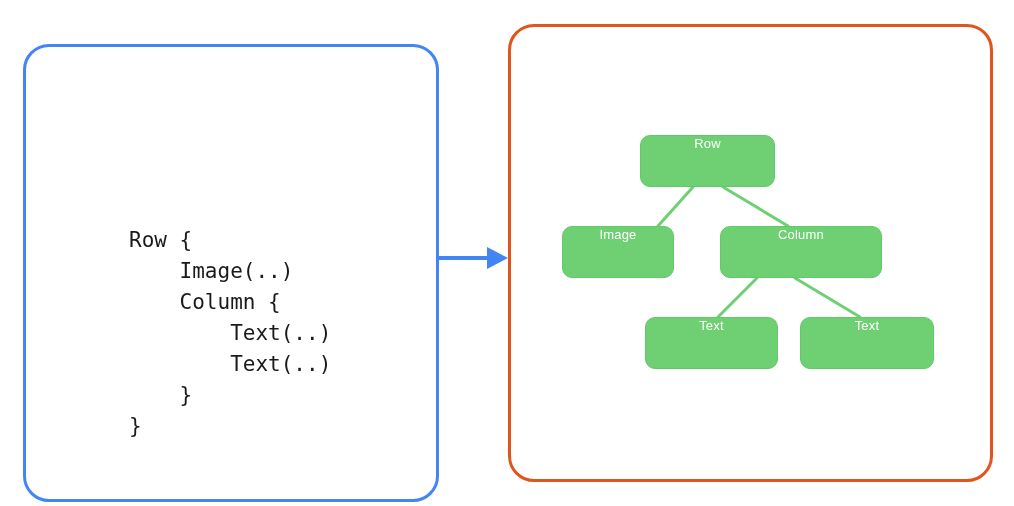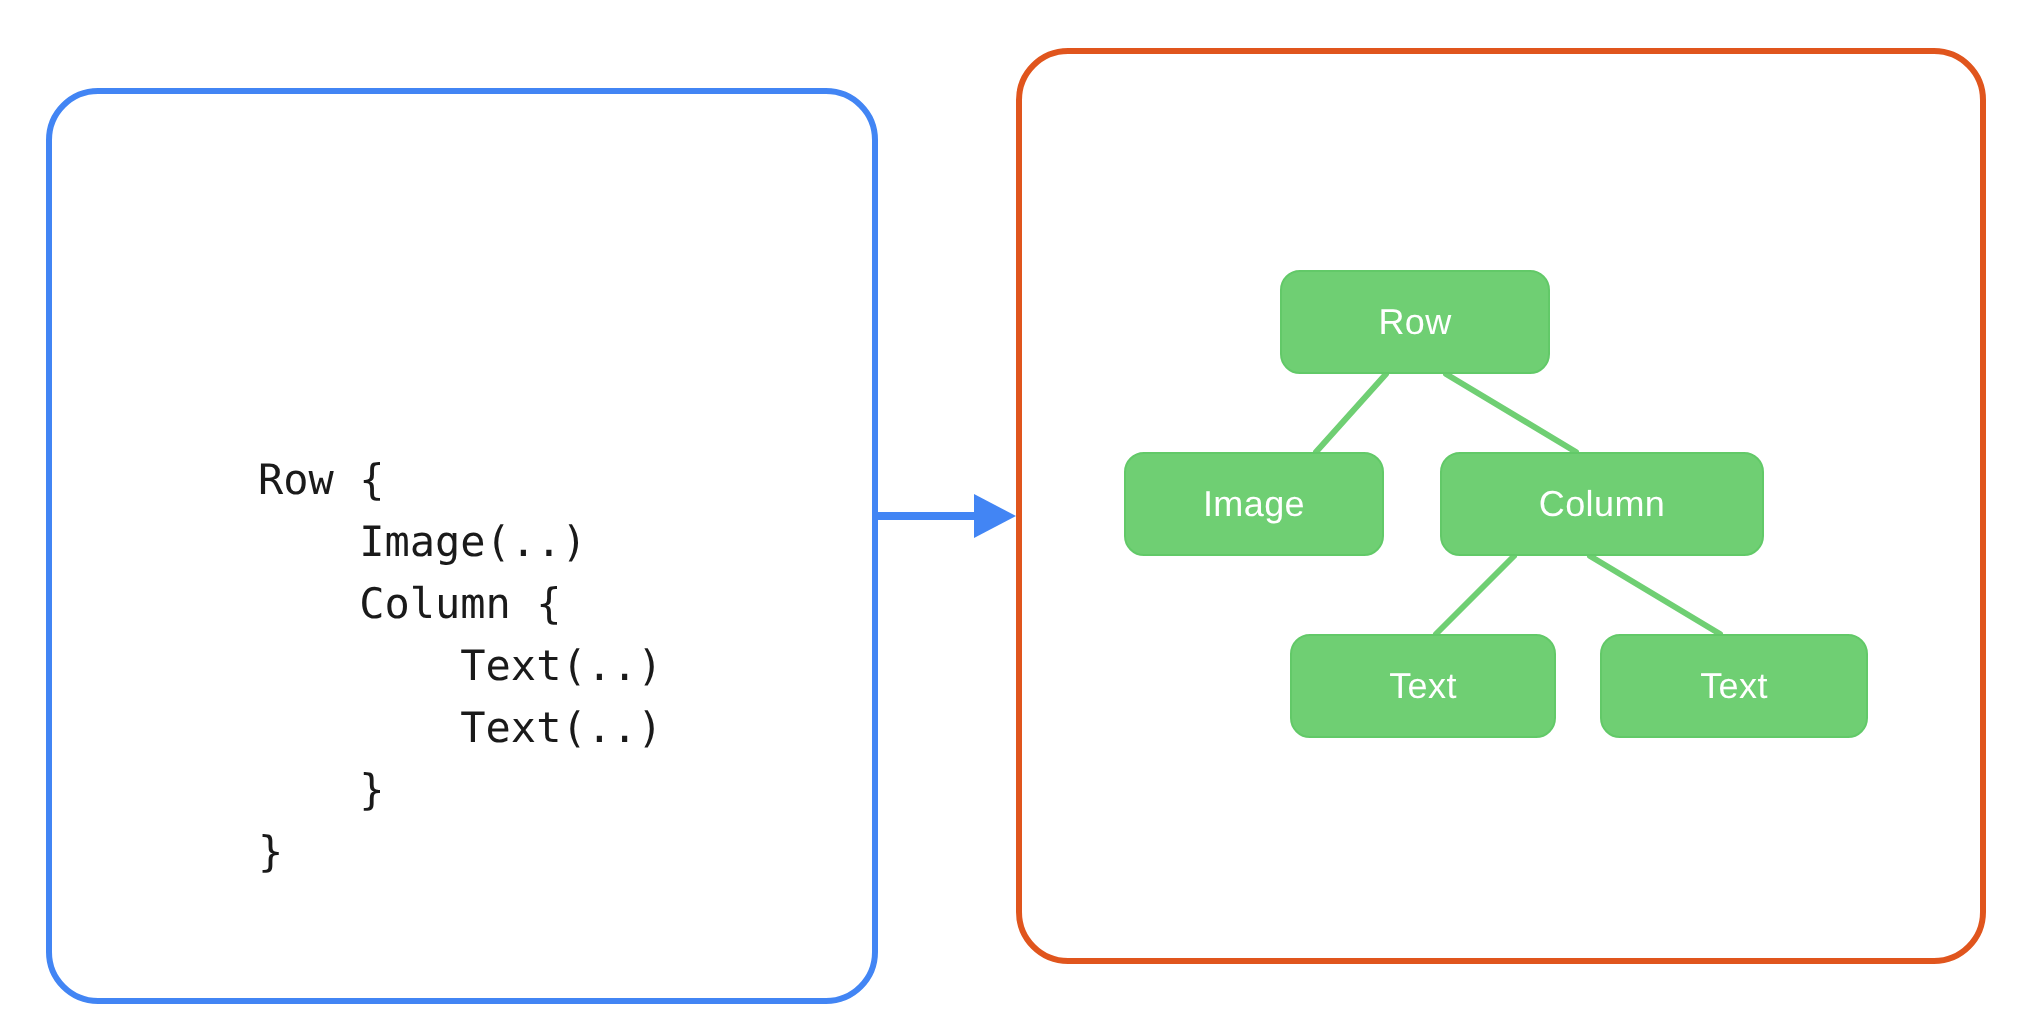--- a/index.html
+++ b/index.html
@@ -74,29 +74,28 @@
     position: absolute;
     left: 508px;
     top: 24px;
     width: 485px;
     height: 458px;
   }
 
   .tree-node {
     position: absolute;
     display: flex;
-    align-items: center;
     justify-content: center;
     background: #6fcf73;
     border: 1px solid #62c968;
     border-radius: 10px;
     box-sizing: border-box;
     color: #ffffff;
     font-family: "Liberation Sans", sans-serif;
-    font-size: 18px;
+    font-size: 13px;
     font-weight: 400;
     letter-spacing: 0.2px;
   }
 </style>
 </head>
 <body>
 
 <div id="figure">
 
   <div class="panel" id="code-panel">
@@ -122,21 +121,21 @@
         <line x1="215" y1="163" x2="280" y2="202"></line>
         <line x1="249" y1="254" x2="210" y2="293"></line>
         <line x1="287" y1="254" x2="352" y2="293"></line>
       </g>
   </svg>
 
   <div id="node-layer">
       <div class="tree-node" style="left: 640px; top: 135px; width: 135px; height: 52px; background: rgb(111, 207, 115); color: rgb(255, 255, 255);">
         <span>Row</span>
       </div>
-      <div class="tree-node" style="left: 562px; top: 226px; width: 130px; height: 52px; background: rgb(111, 207, 115); color: rgb(255, 255, 255);">
+      <div class="tree-node" style="left: 562px; top: 226px; width: 112px; height: 52px; background: rgb(111, 207, 115); color: rgb(255, 255, 255);">
         <span>Image</span>
       </div>
       <div class="tree-node" style="left: 720px; top: 226px; width: 162px; height: 52px; background: rgb(111, 207, 115); color: rgb(255, 255, 255);">
         <span>Column</span>
       </div>
       <div class="tree-node" style="left: 645px; top: 317px; width: 133px; height: 52px; background: rgb(111, 207, 115); color: rgb(255, 255, 255);">
         <span>Text</span>
       </div>
       <div class="tree-node" style="left: 800px; top: 317px; width: 134px; height: 52px; background: rgb(111, 207, 115); color: rgb(255, 255, 255);">
         <span>Text</span>

